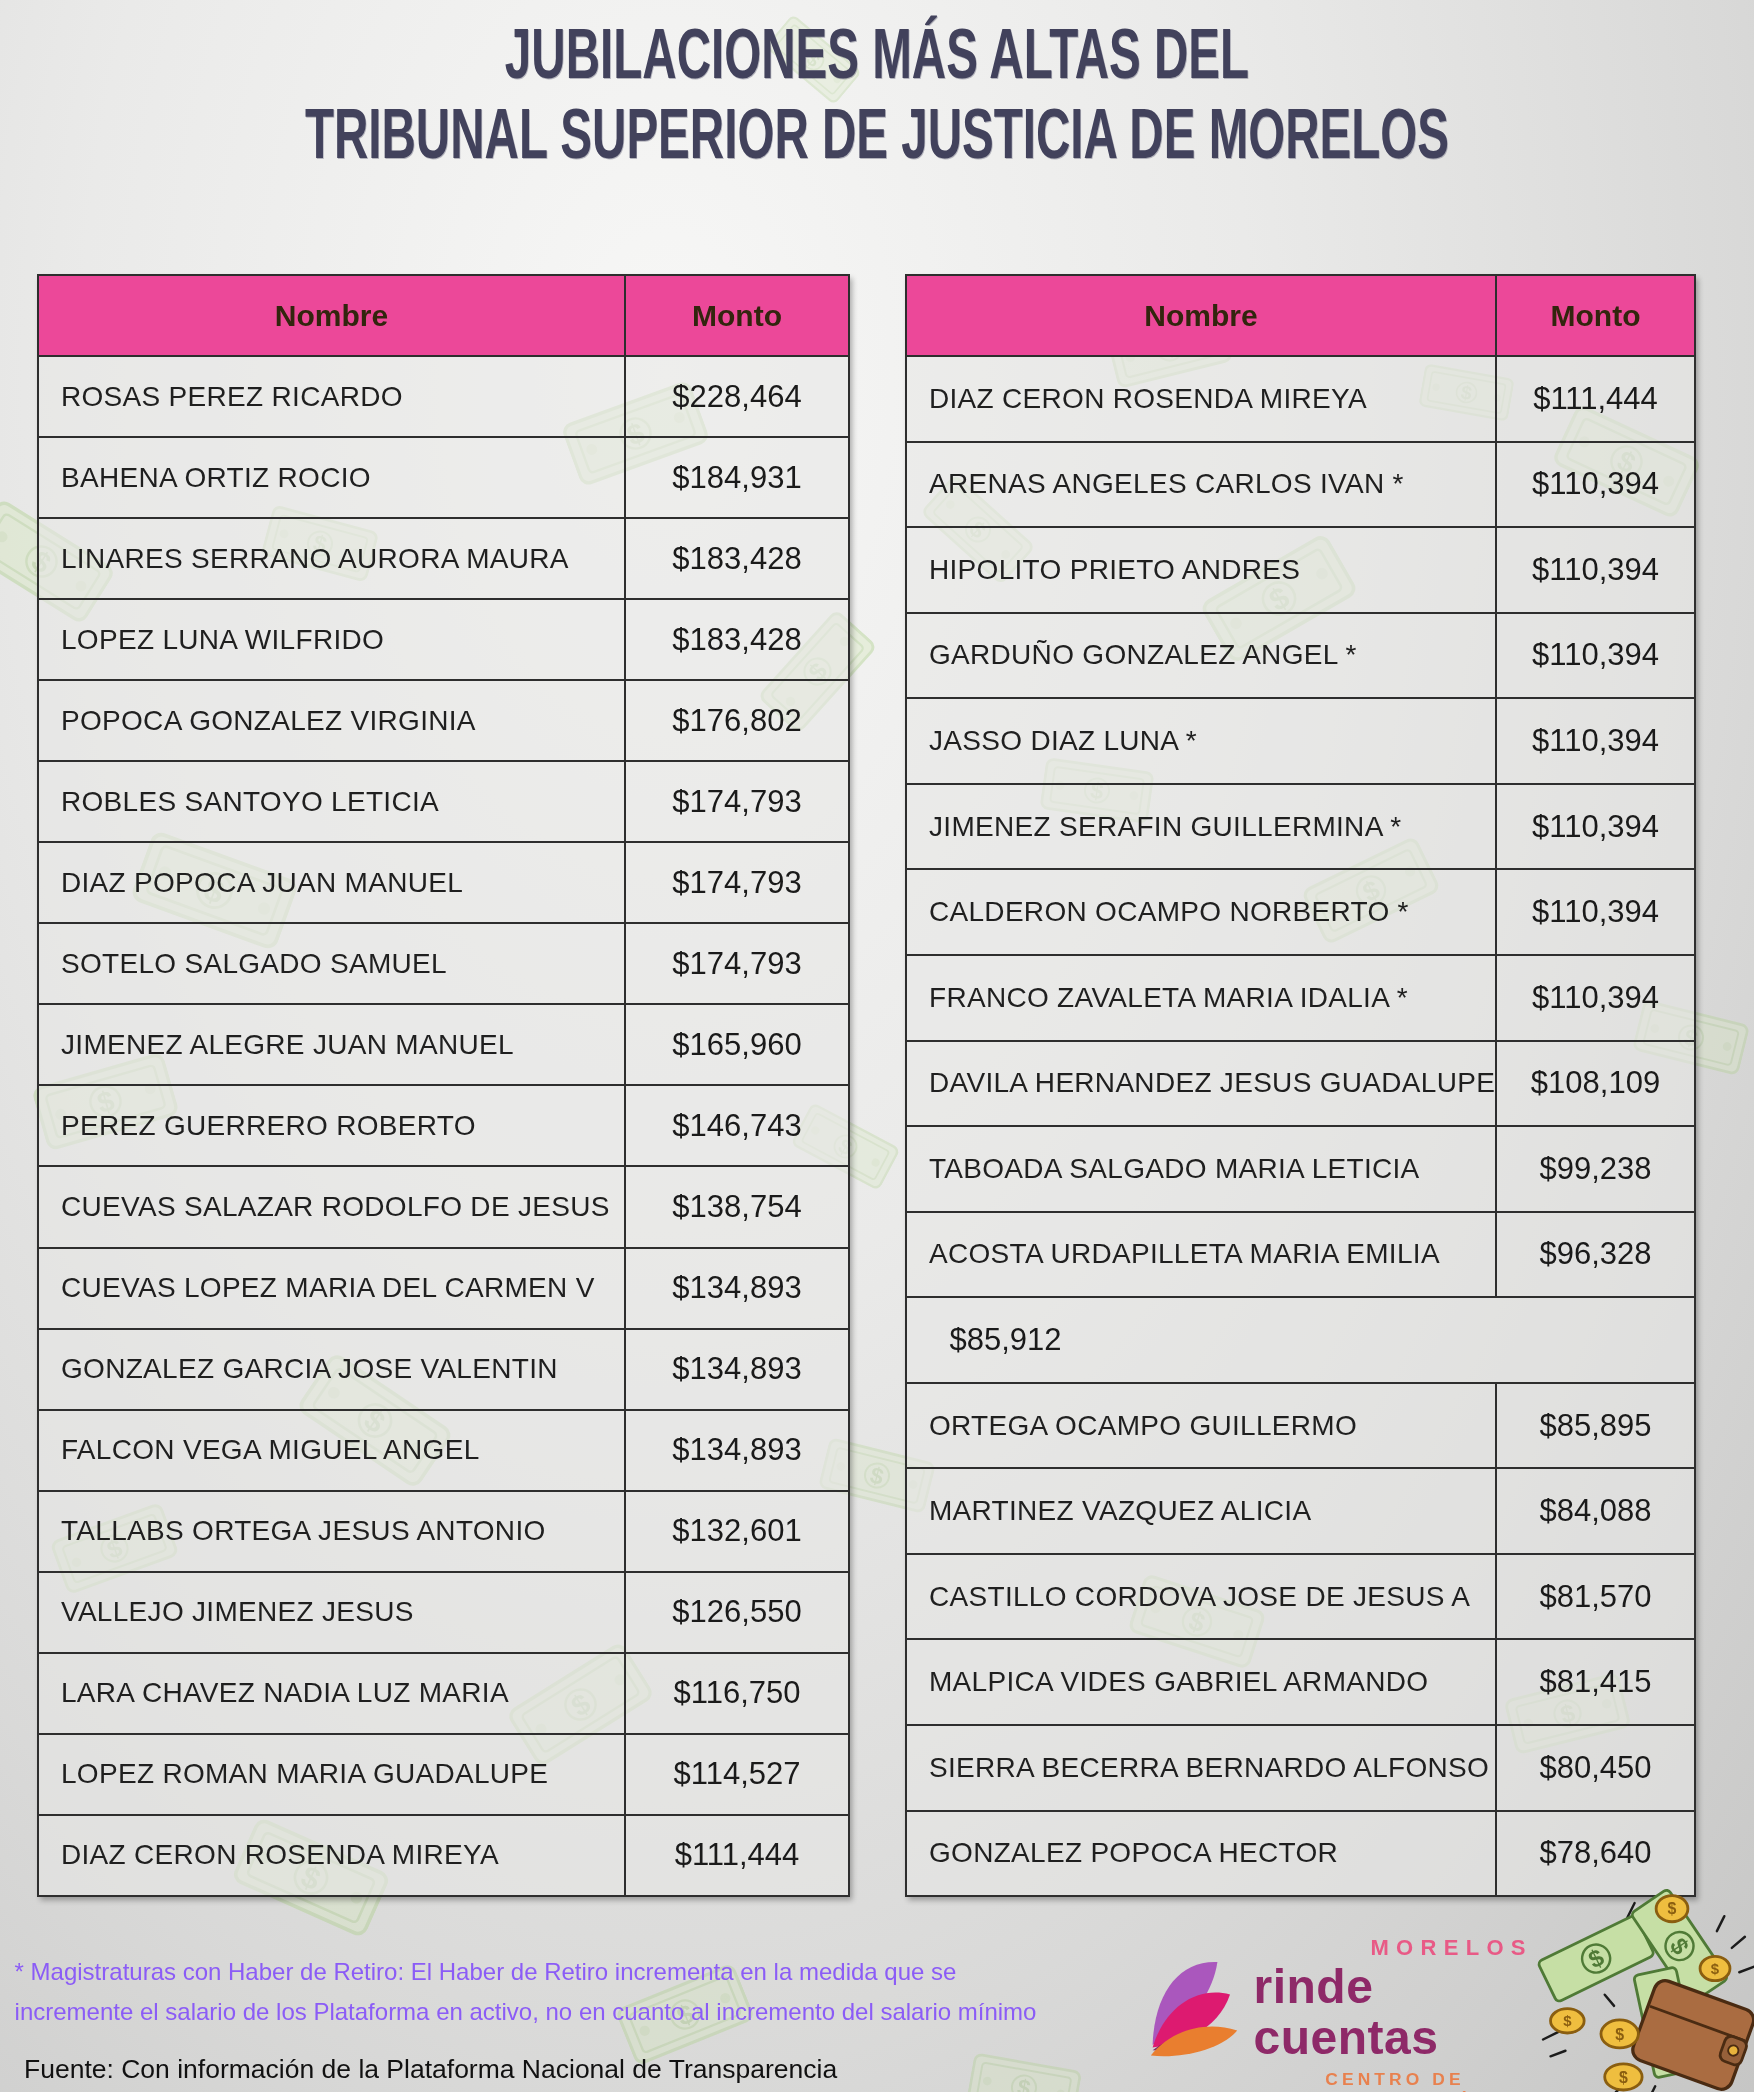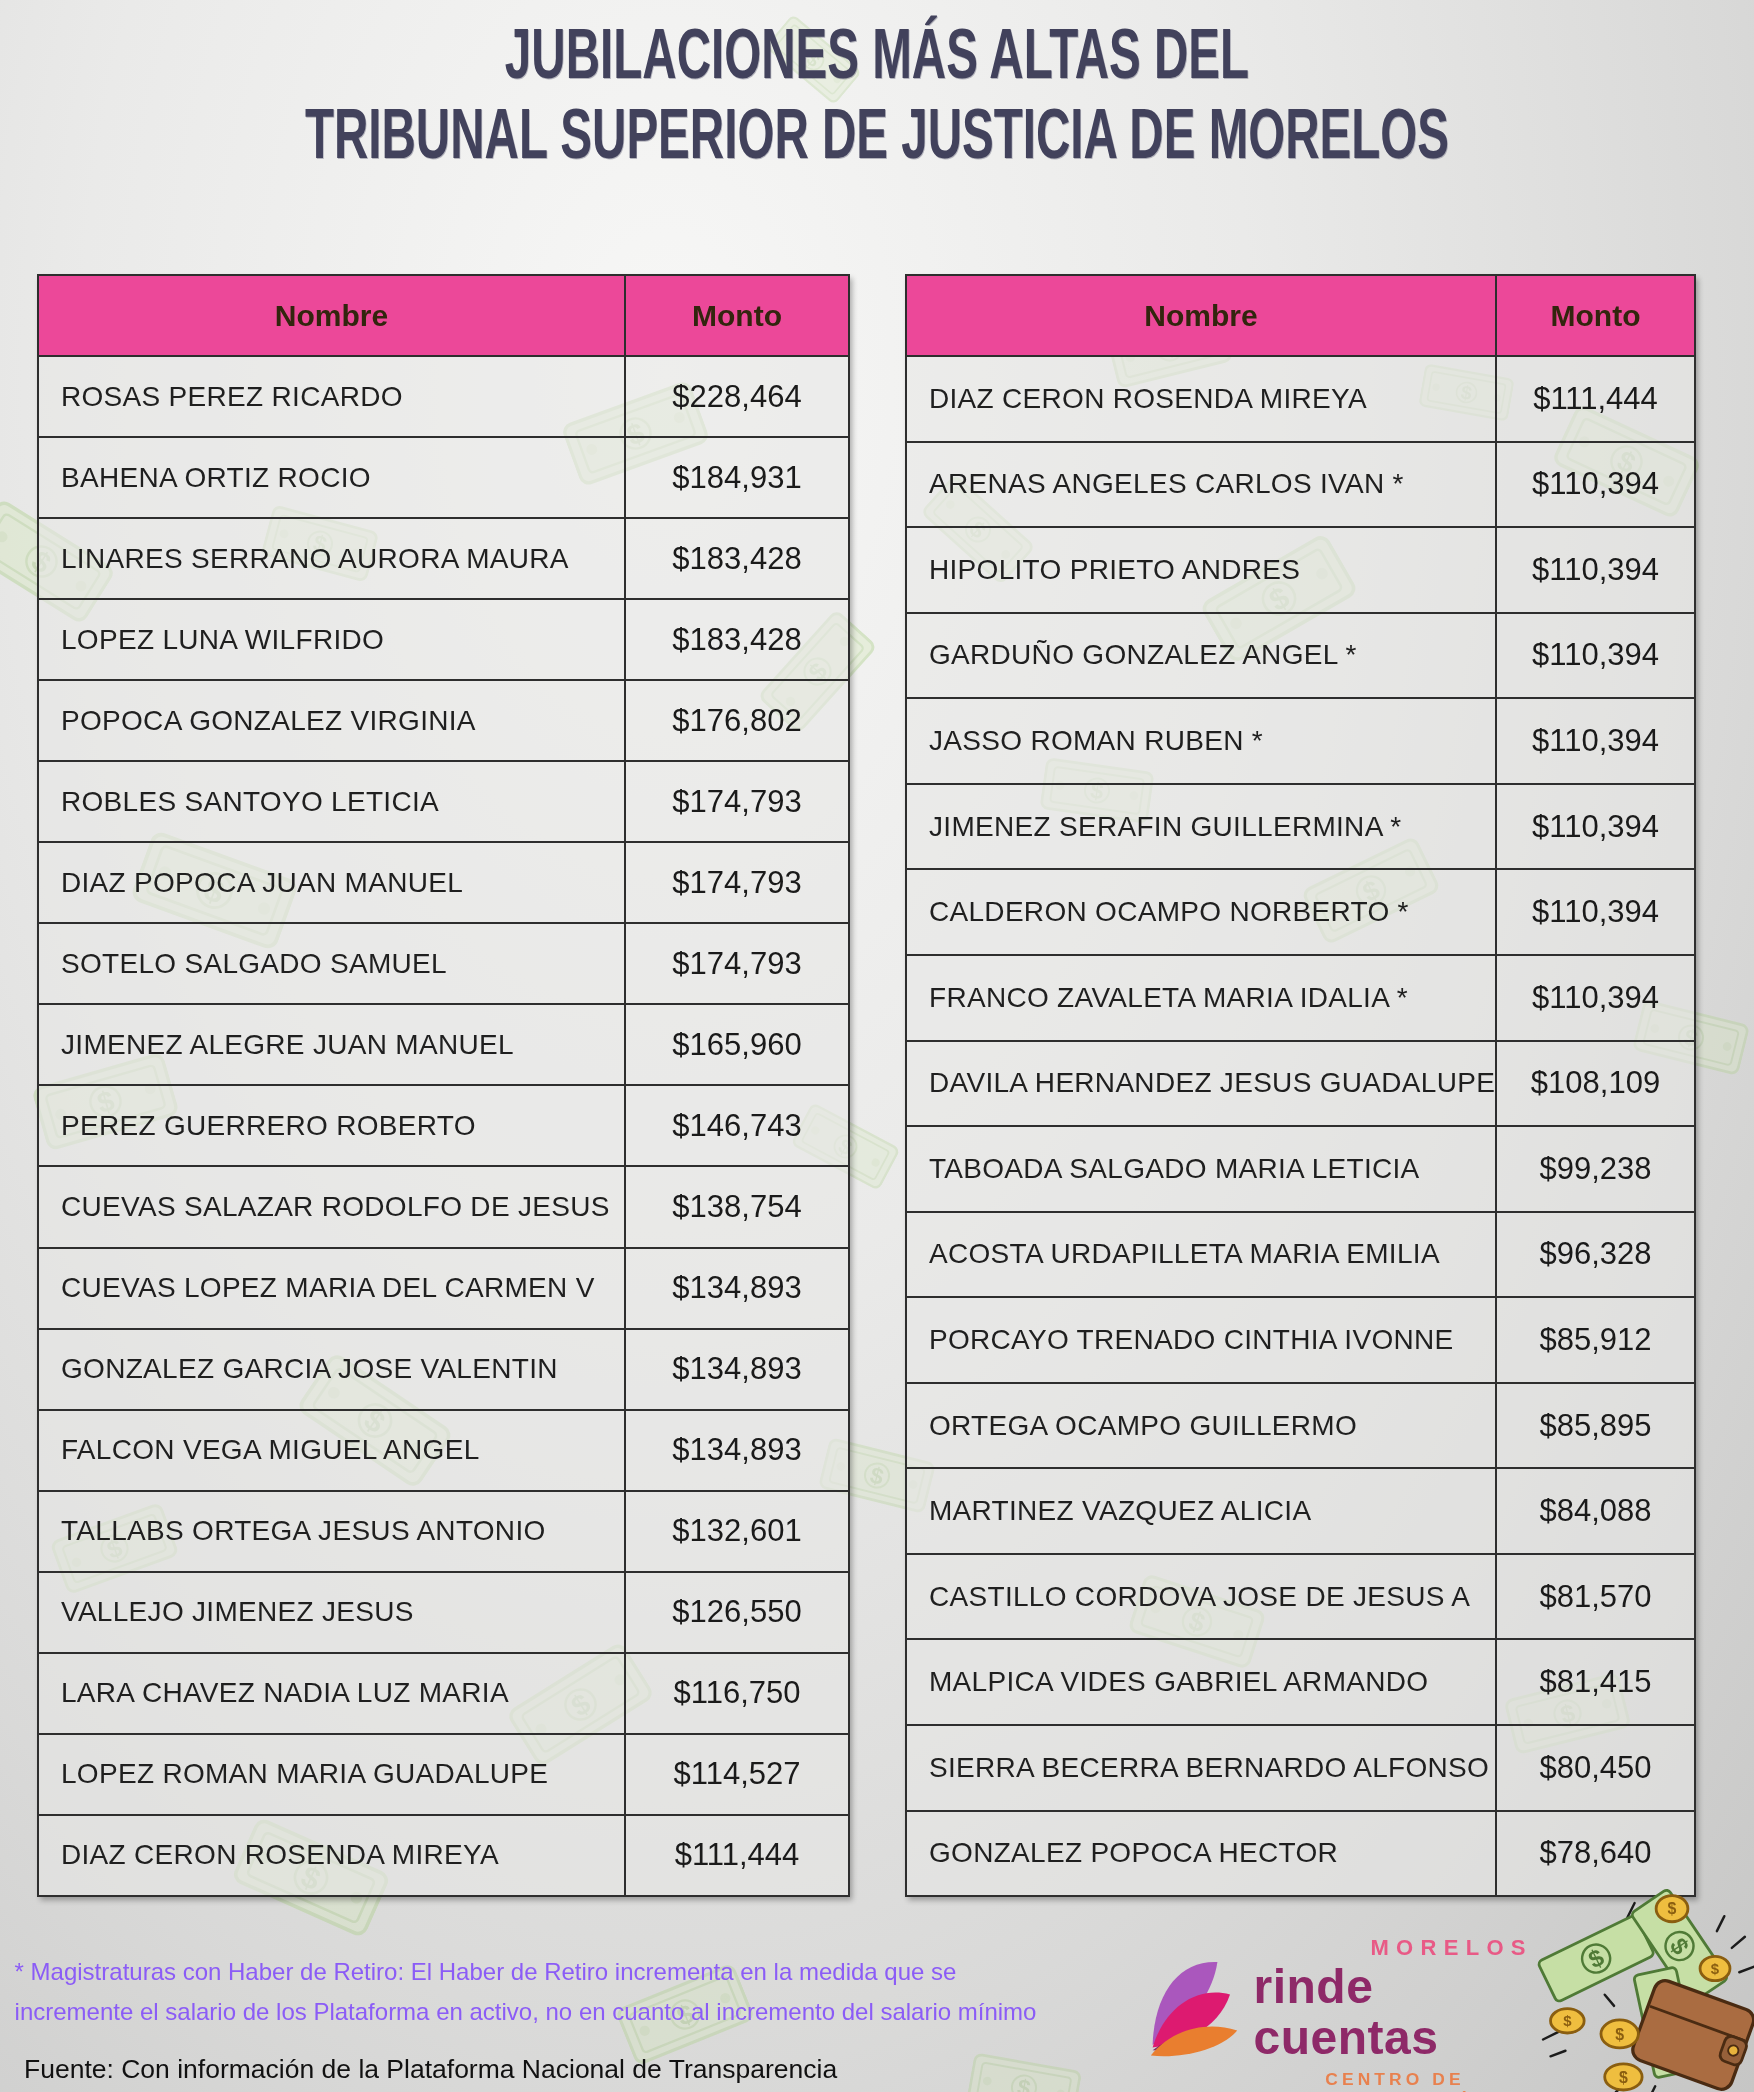--- a/index.html
+++ b/index.html
@@ -296,21 +296,21 @@
     <div class="td-name">HIPOLITO PRIETO ANDRES</div>
     <div class="td-amount col-amount">$110,394</div>
   </div>
 
   <div class="tr">
     <div class="td-name">GARDUÑO GONZALEZ ANGEL *</div>
     <div class="td-amount col-amount">$110,394</div>
   </div>
 
   <div class="tr">
-    <div class="td-name">JASSO ROMAN RUBEN *</div>
+    <div class="td-name">JASSO DIAZ LUNA *</div>
     <div class="td-amount col-amount">$110,394</div>
   </div>
 
   <div class="tr">
     <div class="td-name">JIMENEZ SERAFIN GUILLERMINA *</div>
     <div class="td-amount col-amount">$110,394</div>
   </div>
 
   <div class="tr">
     <div class="td-name">CALDERON OCAMPO NORBERTO *</div>
@@ -331,21 +331,20 @@
     <div class="td-name">TABOADA SALGADO MARIA LETICIA</div>
     <div class="td-amount col-amount">$99,238</div>
   </div>
 
   <div class="tr">
     <div class="td-name">ACOSTA URDAPILLETA MARIA EMILIA</div>
     <div class="td-amount col-amount">$96,328</div>
   </div>
 
   <div class="tr">
-    <div class="td-name">PORCAYO TRENADO CINTHIA IVONNE</div>
     <div class="td-amount col-amount">$85,912</div>
   </div>
 
   <div class="tr">
     <div class="td-name">ORTEGA OCAMPO GUILLERMO</div>
     <div class="td-amount col-amount">$85,895</div>
   </div>
 
   <div class="tr">
     <div class="td-name">MARTINEZ VAZQUEZ ALICIA</div>

